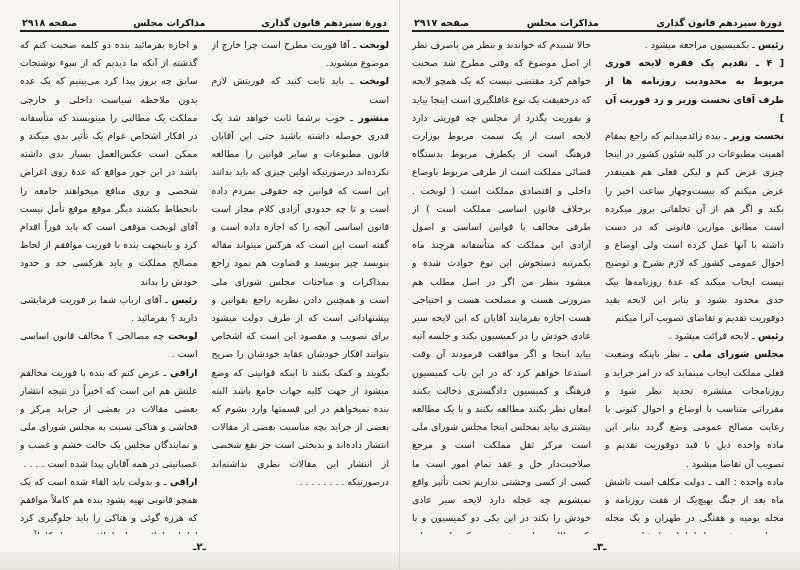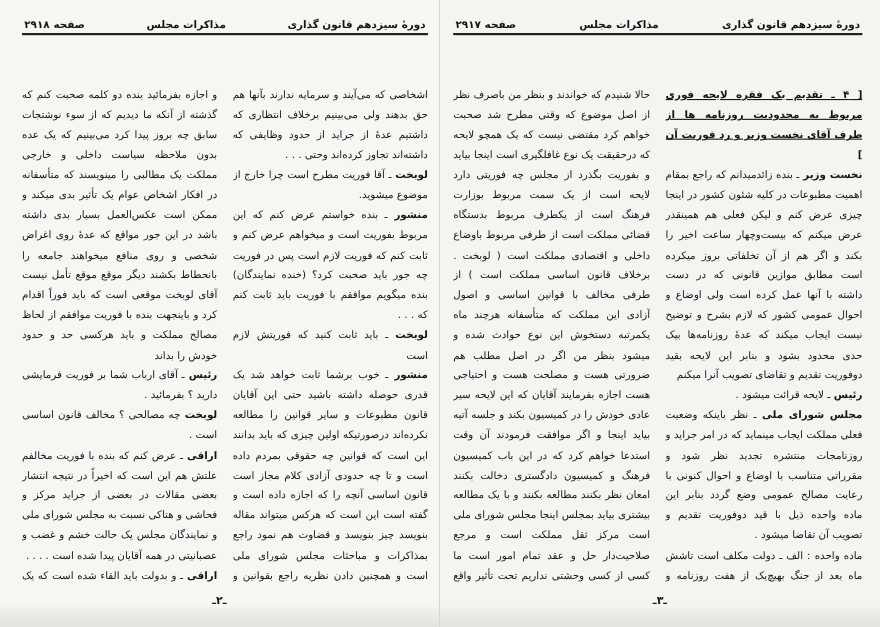--- a/index.html
+++ b/index.html
@@ -26,25 +26,25 @@
     .page.left .rule { left: 20px; right: 10px; }
     .page.right .rule { left: 12px; right: 16px; }
     .cols {
       position: absolute; top: 36px; bottom: 36px;
       display: flex; direction: rtl; gap: 14px;
     }
     .page.left .cols { left: 20px; right: 10px; }
     .page.right .cols { left: 12px; right: 16px; }
     .col {
       flex: 1 1 0; direction: rtl; text-align: justify;
-      font-size: 9.4px; line-height: 18.2px; overflow: hidden; margin-top: 42px;
+      font-size: 9.4px; line-height: 18.2px; overflow: hidden;
     }
     .para { display: block; }
     .speaker { font-weight: bold; }
-    .bold-block { font-weight: bold; text-decoration: underline; }
+    .bold-block { font-weight: bold; }
     .folio {
       position: absolute; bottom: 18px; left: 0; right: 0;
       text-align: center; font-size: 10px; font-weight: bold; direction: rtl;
     }
     .scan-edge {
       position: absolute; left: 0; right: 0; bottom: 0; height: 18px;
       background: linear-gradient(#f1f0ec, #e4e2dc);
     }
   </style>
 </head>
@@ -54,23 +54,21 @@
 
   <div class="page left">
     <div class="header">
       <span>دورهٔ سیزدهم قانون گذاری</span>
       <span>مذاکرات مجلس</span>
       <span>صفحه ۲۹۱۸</span>
     </div>
     <div class="rule"></div>
     <div class="cols">
       <div class="col">
-          <div class="para"><span>اشخاصی که می‌آیند و سرمایه ندارند بآنها هم حق بدهند ولی می‌بینیم برخلاف انتظاری که داشتیم عدهٔ از جراید از حدود وظایفی که داشته‌اند تجاوز کرده‌اند وحتی . . .</span></div>
           <div class="para"><span class="speaker">لوبخت </span><span>ـ آقا فوریت مطرح است چرا خارج از موضوع میشوید.</span></div>
-          <div class="para"><span class="speaker">منشور </span><span>ـ بنده خواستم عرض کنم که این مربوط بفوریت است و میخواهم عرض کنم و ثابت کنم که فوریت لازم است پس در فوریت چه جور باید صحبت کرد؟ (خنده نمایندگان) بنده میگویم موافقم با فوریت باید ثابت کنم که . . .</span></div>
           <div class="para"><span class="speaker">لوبخت </span><span>ـ باید ثابت کنید که فوریتش لازم است</span></div>
           <div class="para"><span class="speaker">منشور </span><span>ـ خوب برشما ثابت خواهد شد یک قدری حوصله داشته باشید حتی این آقایان قانون مطبوعات و سایر قوانین را مطالعه نکرده‌اند درصورتیکه اولین چیزی که باید بدانند این است که قوانین چه حقوقی بمردم داده است و تا چه حدودی آزادی کلام مجاز است قانون اساسی آنچه را که اجازه داده است و گفته است این است که هرکس میتواند مقاله بنویسد چیز بنویسد و قضاوت هم نمود راجع بمذاکرات و مباحثات مجلس شورای ملی است و همچنین دادن نظریه راجع بقوانین و پیشنهاداتی است که از طرف دولت میشود برای تصویب و مقصود این است که اشخاص بتوانند افکار خودشان عقاید خودشان را صریح بگویند و کمک بکنند تا اینکه قوانینی که وضع میشود از جهت کلیه جهات جامع باشد البته بنده نمیخواهم در این قسمتها وارد بشوم که بعضی از جراید بچه مناسبت بعضی از مقالات انتشار داده‌اند و بدبختی است جز نفع شخصی از انتشار این مقالات نظری نداشته‌اند درصورتیکه . . . . . . . .</span></div>
         </div>
       <div class="col">
           <div class="para"><span>و اجازه بفرمائید بنده دو کلمه صحبت کنم که گذشته از آنکه ما دیدیم که از سوء نوشتجات سابق چه بروز پیدا کرد می‌بینیم که یک عده بدون ملاحظه سیاست داخلی و خارجی مملکت یک مطالبی را مینویسند که متأسفانه در افکار اشخاص عوام یک تأثیر بدی میکند و ممکن است عکس‌العمل بسیار بدی داشته باشد در این جور مواقع که عدهٔ روی اغراض شخصی و روی منافع میخواهند جامعه را بانحطاط بکشند دیگر موقع موقع تأمل نیست آقای لوبخت موقعی است که باید فوراً اقدام کرد و باینجهت بنده با فوریت موافقم از لحاظ مصالح مملکت و باید هرکسی حد و حدود خودش را بداند</span></div>
           <div class="para"><span class="speaker">رئیس </span><span>ـ آقای ارباب شما بر فوریت فرمایشی دارید ؟ بفرمائید .</span></div>
           <div class="para"><span class="speaker">لوبخت </span><span>چه مصالحی ؟ مخالف قانون اساسی است .</span></div>
           <div class="para"><span class="speaker">اراقی </span><span>ـ عرض کنم که بنده با فوریت مخالفم علتش هم این است که اخیراً در نتیجه انتشار بعضی مقالات در بعضی از جراید مرکز و فحاشی و هتاکی نسبت به مجلس شورای ملی و نمایندگان مجلس یک حالت خشم و غضب و عصبانیتی در همه آقایان پیدا شده است . . . .</span></div>
           <div class="para"><span class="speaker">اراقی </span><span>ـ و بدولت باید القاء شده است که یک همچو قانونی تهیه بشود بنده هم کاملاً موافقم که هرزه گوئی و هتاکی را باید جلوگیری کرد اما باید باملایمت باید اخلاق بخرج داد کاملاً هم باید مجازات خاطی داد قانون برای مجازات هست راه هم باز است محکمه هم هست راه هم داریم پس با این سرعت و با این عجله تصمیم گرفتن برای تعطیل و جلوگیری از روزنامه‌ها درمقابل هتاکی و هرزگوئی آنها مخالف با مشروطیت واصول آزادی و شأن مجلس است گاهی اتفاق می‌افتد که در بعضی از مواقع خشم وغضب . . . .</span></div>
         </div>
@@ -81,20 +79,21 @@
 
   <div class="page right">
     <div class="header">
       <span>دورهٔ سیزدهم قانون گذاری</span>
       <span>مذاکرات مجلس</span>
       <span>صفحه ۲۹۱۷</span>
     </div>
     <div class="rule"></div>
     <div class="cols">
       <div class="col">
+          <div class="para"><span class="speaker">رئیس </span><span>ـ بکمیسیون مراجعه میشود .</span></div>
           <div class="para bold-block"><span>[ ۴ ـ تقدیم یک فقره لایحه فوری مربوط به محدودیت روزنامه ها از طرف آقای نخست وزیر و رد فوریت آن ]</span></div>
           <div class="para"><span class="speaker">نخست وزیر </span><span>ـ بنده زائدمیدانم که راجع بمقام اهمیت مطبوعات در کلیه شئون کشور در اینجا چیزی عرض کنم و لیکن فعلی هم همینقدر عرض میکنم که بیست‌و‌چهار ساعت اخیر را بکند و اگر هم از آن تخلفاتی بروز میکرده است مطابق موازین قانونی که در دست داشته با آنها عمل کرده است ولی اوضاع و احوال عمومی کشور که لازم بشرح و توضیح نیست ایجاب میکند که عدهٔ روزنامه‌ها بیک حدی محدود بشود و بنابر این لایحه بقید دوفوریت تقدیم و تقاضای تصویب آنرا میکنم</span></div>
           <div class="para"><span class="speaker">رئیس </span><span>ـ لایحه قرائت میشود .</span></div>
           <div class="para"><span class="speaker">مجلس شورای ملی </span><span>ـ نظر باینکه وضعیت فعلی مملکت ایجاب مینماید که در امر جراید و روزنامجات منتشره تجدید نظر شود و مقرراتی متناسب با اوضاع و احوال کنونی با رعایت مصالح عمومی وضع گردد بنابر این ماده واحده ذیل با قید دوفوریت تقدیم و تصویب آن تقاضا میشود .</span></div>
           <div class="para"><span>ماده واحده : الف ـ دولت مکلف است تاشش ماه بعد از جنگ بهیچ‌یک از هفت روزنامه و مجله یومیه و هفتگی در طهران و یک مجله روزنامه در شهرستانها اجازه انتشار ندهد . تعیین روزنامه های دولتی به پیشنهاد دولت و موافقت کمیسیونهای کشور و فرهنگ و مجلس شورای ملی خواهد بود .</span></div>
         </div>
       <div class="col">
           <div class="para"><span>حالا شنیدم که خواندند و بنظر من باصرف نظر از اصل موضوع که وقتی مطرح شد صحبت خواهم کرد مقتضی نیست که یک همچو لایحه که درحقیقت یک نوع غافلگیری است اینجا بیاید و بفوریت بگذرد از مجلس چه فوریتی دارد لایحه است از یک سمت مربوط بوزارت فرهنگ است از یکطرف مربوط بدستگاه قضائی مملکت است از طرفی مربوط باوضاع داخلی و اقتصادی مملکت است ( لوبخت . برخلاف قانون اساسی مملکت است ) از طرفی مخالف با قوانین اساسی و اصول آزادی این مملکت که متأسفانه هرچند ماه یکمرتبه دستخوش این نوع حوادث شده و میشود بنظر من اگر در اصل مطلب هم ضرورتی هست و مصلحت هست و احتیاجی هست اجازه بفرمایند آقایان که این لایحه سیر عادی خودش را در کمیسیون بکند و جلسه آتیه بیاید اینجا و اگر موافقت فرمودند آن وقت استدعا خواهم کرد که در این باب کمیسیون فرهنگ و کمیسیون دادگستری دخالت بکنند امعان نظر بکنند مطالعه بکنند و با یک مطالعه بیشتری بیاید بمجلس اینجا مجلس شورای ملی است مرکز ثقل مملکت است و مرجع صلاحیت‌دار حل و عقد تمام امور است ما کسی از کسی وحشتی نداریم تحت تأثیر واقع نمیشویم چه عجله دارد لایحه سیر عادی خودش را بکند در این یکی دو کمیسیون و با یک مطالعه خیلی بیشتری در یک جلسه خیلی نزدیکی ( حتی ممکن است جلسه برای روز یکشنبه باشد ) بیاید در مجلس مطرح شود تا با اطلاع بیشتر و با احاطهٔ کامل بتوانیم در آن باب صحبت کنیم این است استدعای من از آقایان .</span></div>
         </div>
     </div>

